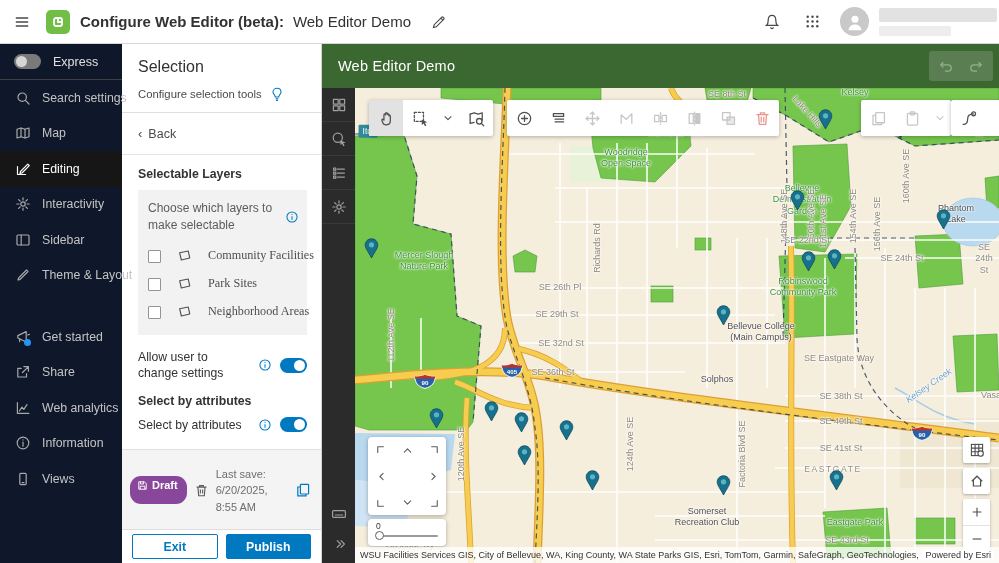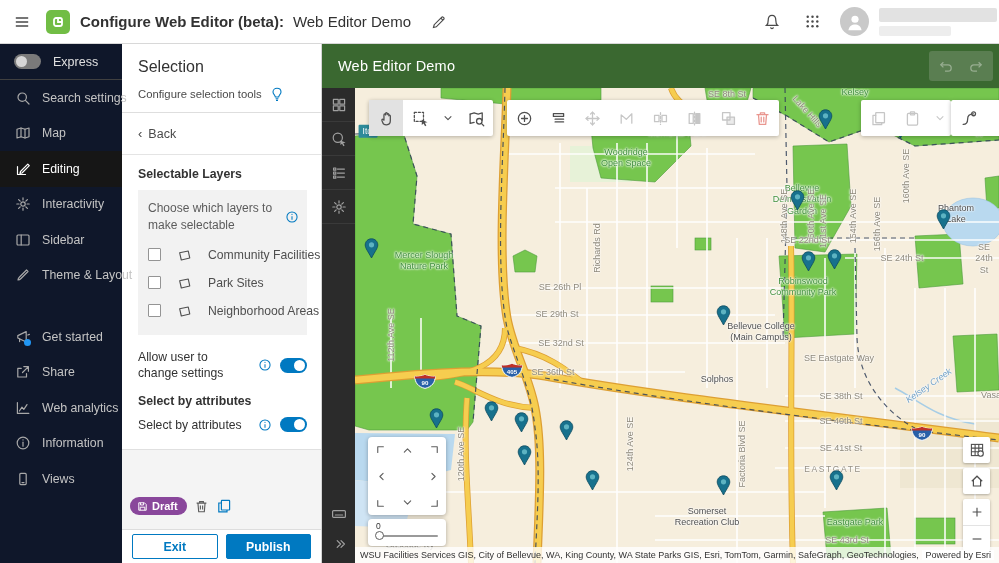--- a/index.html
+++ b/index.html
@@ -47,29 +47,29 @@
   .panel-sub { margin-top:10px; display:flex; align-items:center; gap:7px; font-size:11.3px; color:#4a4a4a; }
   .panel-sub .icon { color:#0079c1; }
   .back-row { padding:13px 16px; font-size:12.5px; color:#4a4a4a; border-bottom:1px solid #e4e4e4; display:flex; align-items:center; gap:6px; cursor:pointer; }
   .back-chev { font-size:13px; color:#4a4a4a; }
   .panel-scroll { padding:12px 14px 0 16px; }
   .sect-heading { font-size:12.3px; font-weight:bold; color:#323232; margin-bottom:9px; }
   .chooser { background:#f2f2f2; padding:10px 8px 16px 10px; }
   .chooser-top { display:flex; gap:6px; }
   .chooser-text { font-size:12px; color:#5c5c5c; line-height:1.45; flex:1; }
   .info-i { color:#0079c1; flex:none; cursor:pointer; }
-  .layer-row { display:flex; align-items:flex-start; gap:16px; margin-top:13px; }
+  .layer-row { display:flex; align-items:flex-end; gap:16px; margin-top:13px;font-family:Liberation Serif, serif; }
   .checkbox { width:13px; height:13px; border:1px solid #949494; background:#fff; border-radius:1px; flex:none; cursor:pointer; }
   .layer-row .icon { color:#4f4f4f; }
   .layer-label { font-size:12.2px; color:#4f4f4f; white-space:nowrap; }
   .toggle-row { display:flex; align-items:center; gap:8px; margin:14px 0 4px; }
   .toggle-row .lbl { font-size:12.2px; color:#323232; line-height:1.35; flex:1; }
   .panel-footer { flex:1; background:#f4f4f4; border-top:1px solid #e0e0e0; margin-top:12px; display:flex; flex-direction:column; justify-content:flex-end; }
   .draft-row { display:flex; align-items:center; gap:7px; padding:0 10px 14px 8px; }
-  .draft-badge { background:#89479b; color:#fff; font-size:11px; font-weight:bold; border-radius:11px; padding:3px 9px 3px 7px; display:flex; align-items:center; gap:4px; }
+  .draft-badge { background:#89479b; color:#fff; font-size:11px; font-weight:bold; border-radius:11px; padding:3px 9px 13px 7px; display:flex; align-items:center; gap:4px; }
   .trash-btn { color:#5c5c5c; cursor:pointer; }
   .lastsave { font-size:11px; color:#6d6d6d; line-height:1.5; flex:1; }
   .dup-btn { color:#0079c1; cursor:pointer; }
   .panel-buttons { height:34px; background:#fff; border-top:1px solid #ddd; display:flex; gap:8px; padding:4px 10px; }
   .btn { flex:1; font-size:12.3px; font-weight:bold; border-radius:2px; display:flex; align-items:center; justify-content:center; cursor:pointer; }
   .btn.outline { border:1px solid #0079c1; color:#0079c1; background:#fff; }
   .btn.fill { background:#0079c1; color:#fff; border:1px solid #0079c1; }
 
   
   .maparea { position:absolute; left:322px; top:44px; width:677px; height:519px; }
@@ -405,20 +405,21 @@
             </svg>
           </span>
         <span>Draft</span>
       </span>
       <span class="icon trash-btn">
           <svg width="15" height="15" viewBox="0 0 16 16" fill="none" stroke="currentColor" stroke-width="1.2">
             <path d="M2.8,4.4 H13.2 M6,4.4 V2.8 H10 V4.4 M4.2,4.4 L5,13.6 H11 L11.8,4.4"></path>
             <path d="M6.8,6.8 V11.2 M9.2,6.8 V11.2"></path>
           </svg>
         </span>
+      <span class="lastsave"><span>Last save:</span><br><span>6/20/2025,</span><br><span>8:55 AM</span></span>
       <span class="icon dup-btn">
           <svg width="16" height="16" viewBox="0 0 16 16" fill="none" stroke="currentColor" stroke-width="1.2">
             <rect x="5.4" y="2.4" width="8.2" height="9.6" rx="0.5"></rect>
             <path d="M5.4,5 H2.8 V13.8 H11 V12"></path>
           </svg>
         </span>
     </div>
   </div>
   <div class="panel-buttons">
     <div class="btn outline">Exit</div>

